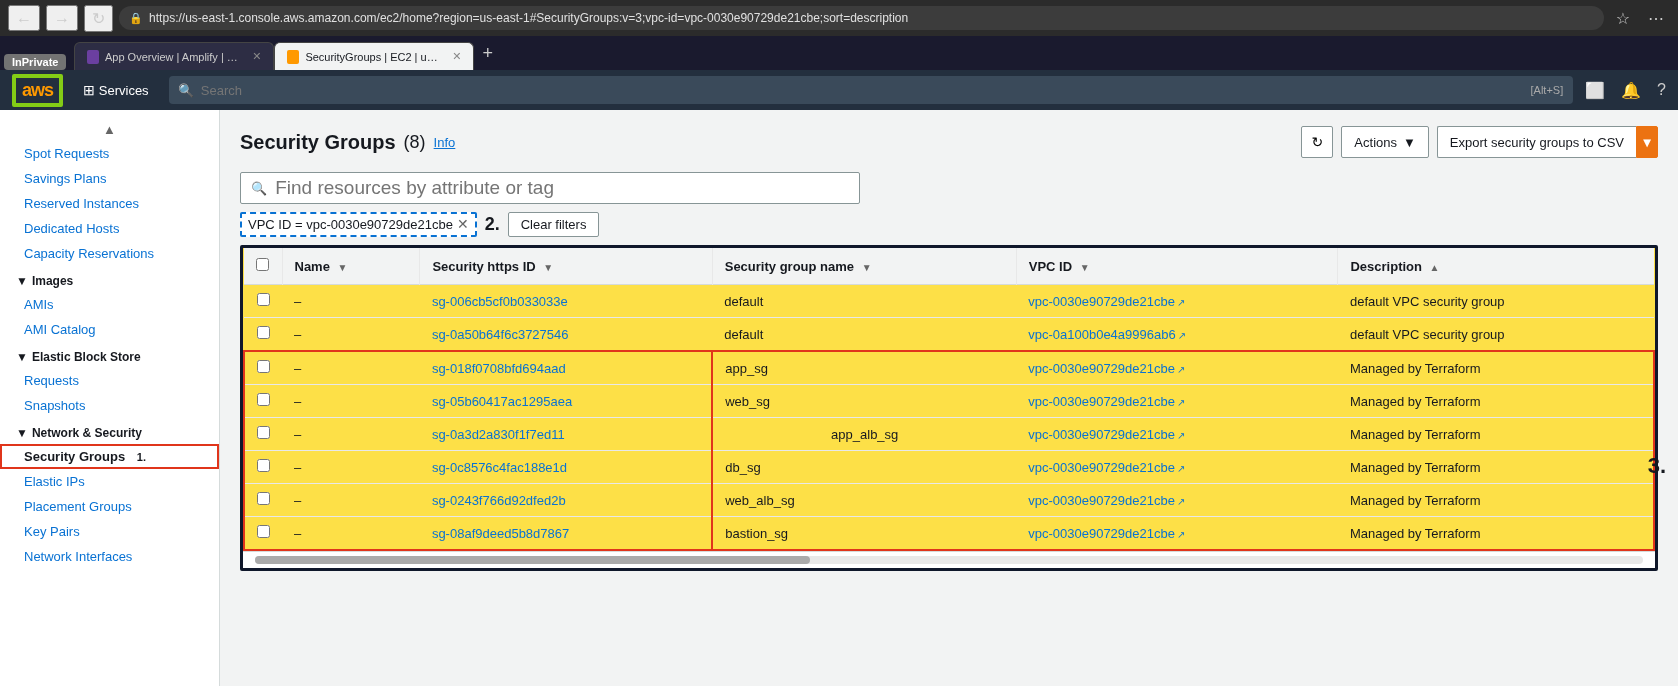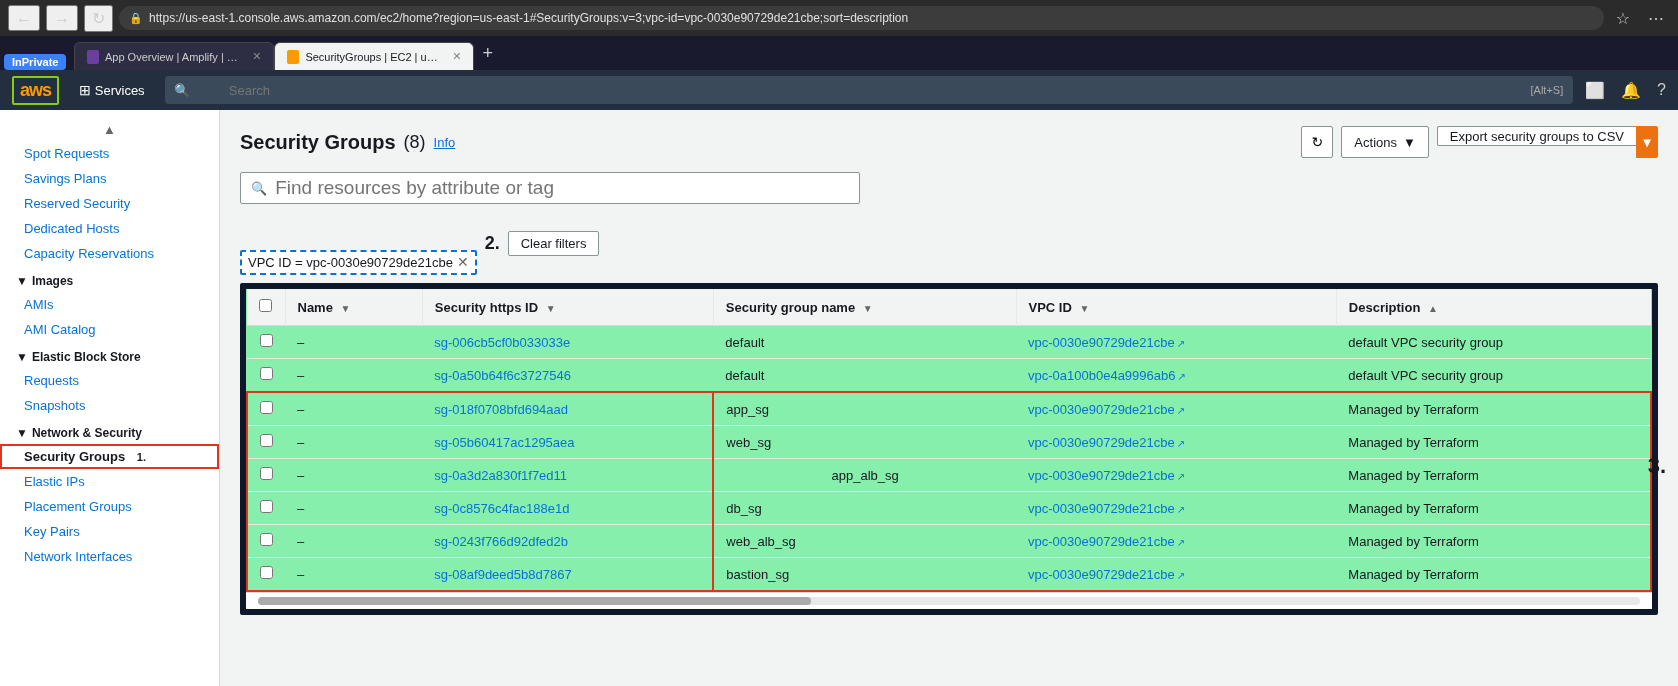--- a/index.html
+++ b/index.html
@@ -50,21 +50,21 @@
       background: #2d2d44;
       border: 1px solid #444;
       border-bottom: none;
       max-width: 200px;
     }
     .tab.active { background: #f2f3f3; color: #16191f; }
     .tab .tab-favicon { width: 14px; height: 14px; border-radius: 2px; display: inline-block; }
     .tab .close-tab { color: #888; font-size: 11px; margin-left: 4px; }
     .tab-new { color: #ccc; font-size: 18px; padding: 0 8px; cursor: pointer; align-self: center; }
     .inprivate-badge {
-      background: #3b82f6;
+      background: #737373;
       color: white;
       border-radius: 4px;
       padding: 2px 8px;
       font-size: 11px;
       font-weight: bold;
       margin-right: 8px;
     }
 
     
     .aws-nav {
@@ -75,21 +75,21 @@
       padding: 0 12px;
       gap: 12px;
       color: white;
     }
     .aws-logo {
       color: #ff9900;
       font-weight: bold;
       font-size: 18px;
       letter-spacing: -1px;
       padding: 2px 6px;
-      border: 2px solid #84cc16;
+      border: 4px solid #84cc16;
       border-radius: 2px;
     }
     .aws-nav-services {
       display: flex;
       align-items: center;
       gap: 4px;
       color: white;
       font-size: 13px;
       cursor: pointer;
       padding: 4px 8px;
@@ -106,21 +106,20 @@
       color: #ccc;
       font-size: 13px;
     }
     .aws-search input {
       background: transparent;
       border: none;
       outline: none;
       color: white;
       font-size: 13px;
       flex: 1;
-      margin-left: 32px;
     }
     .aws-search .shortcut { color: #aaa; font-size: 11px; }
     .aws-nav-right { display: flex; align-items: center; gap: 16px; color: #ccc; font-size: 16px; }
 
     
     .main-layout {
       display: flex;
       height: calc(686px - 36px - 34px - 40px);
       overflow: hidden;
     }
@@ -232,21 +231,21 @@
       justify-content: center;
       cursor: pointer;
       color: white;
     }
     .export-btn-group { display: flex; }
     .export-btn-main {
       background: white;
       border: 1px solid #879596;
       border-right: none;
       border-radius: 2px 0 0 2px;
-      height: 20px;
+      height: 32px;
       padding: 0 12px;
       display: flex;
       align-items: center;
       cursor: pointer;
       font-size: 13px;
       color: #16191f;
     }
 
     
     .filter-area { margin-bottom: 8px; }
@@ -272,42 +271,41 @@
     }
     .filter-tags { display: flex; align-items: center; gap: 8px; }
     .filter-tag {
       display: flex;
       border: 2px dashed #0972d3;
       border-radius: 2px;
       padding: 3px 6px;
       background: white;
       gap: 4px;
       font-size: 13px;
-      margin-top: 38px;
     }
     .filter-tag-close {
       cursor: pointer;
       color: #666;
       font-size: 14px;
       line-height: 1;
     }
     .clear-filters-btn {
       border: 1px solid #879596;
       background: white;
       border-radius: 2px;
       padding: 4px 12px;
       cursor: pointer;
       font-size: 13px;
       color: #16191f;
     }
 
     
     .table-container {
-      background: #86efac;
-      border: 6px solid #0f172a;
+      background: #fde047;
+      border: 3px solid #0f172a;
       border-radius: 2px;
       overflow: auto;
     }
     table {
       width: 100%;
       border-collapse: collapse;
     }
     thead tr {
       background: #f2f3f3;
       border-bottom: 1px solid #d5dbdb;
@@ -402,21 +400,21 @@
   </div>
 </div>
 
 <div class="main-layout">
 
   <div class="sidebar">
     <div class="sidebar-scroll-indicator">▲</div>
 
     <div class="sidebar-item">Spot Requests</div>
     <div class="sidebar-item">Savings Plans</div>
-    <div class="sidebar-item">Reserved Security</div>
+    <div class="sidebar-item">Reserved Instances</div>
     <div class="sidebar-item">Dedicated Hosts</div>
     <div class="sidebar-item">Capacity Reservations</div>
 
     <div class="sidebar-section-header">
       <span>▼</span>
       <span>Images</span>
     </div>
     <div class="sidebar-item">AMIs</div>
     <div class="sidebar-item">AMI Catalog</div>
 

